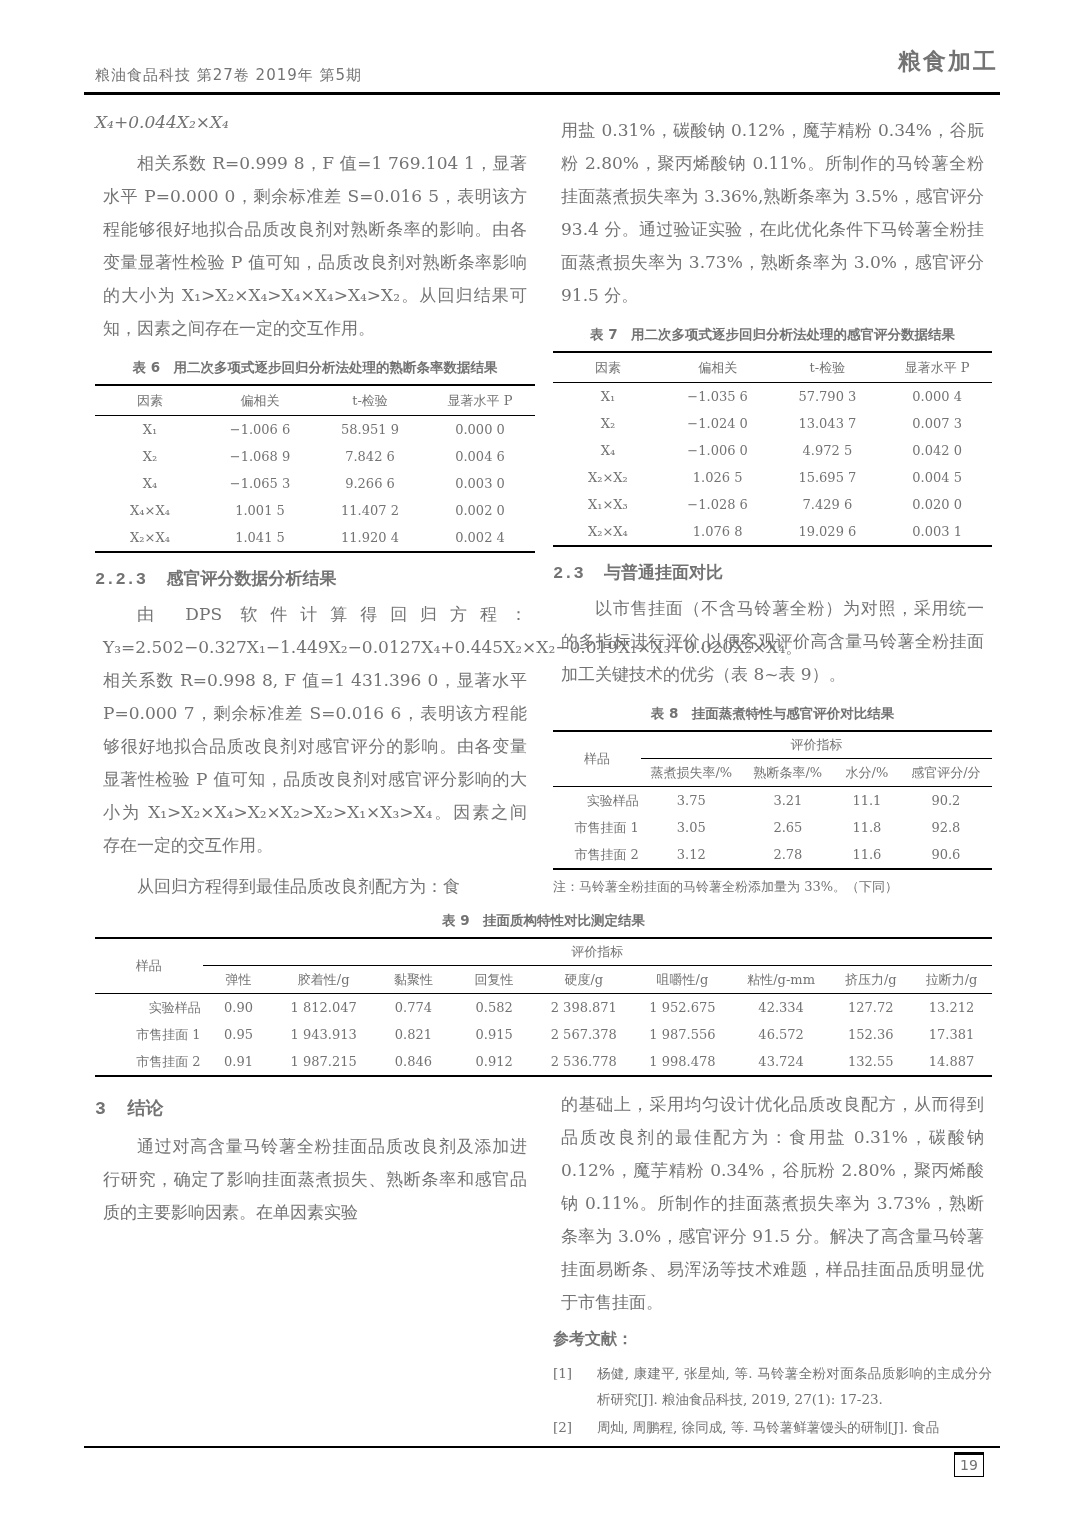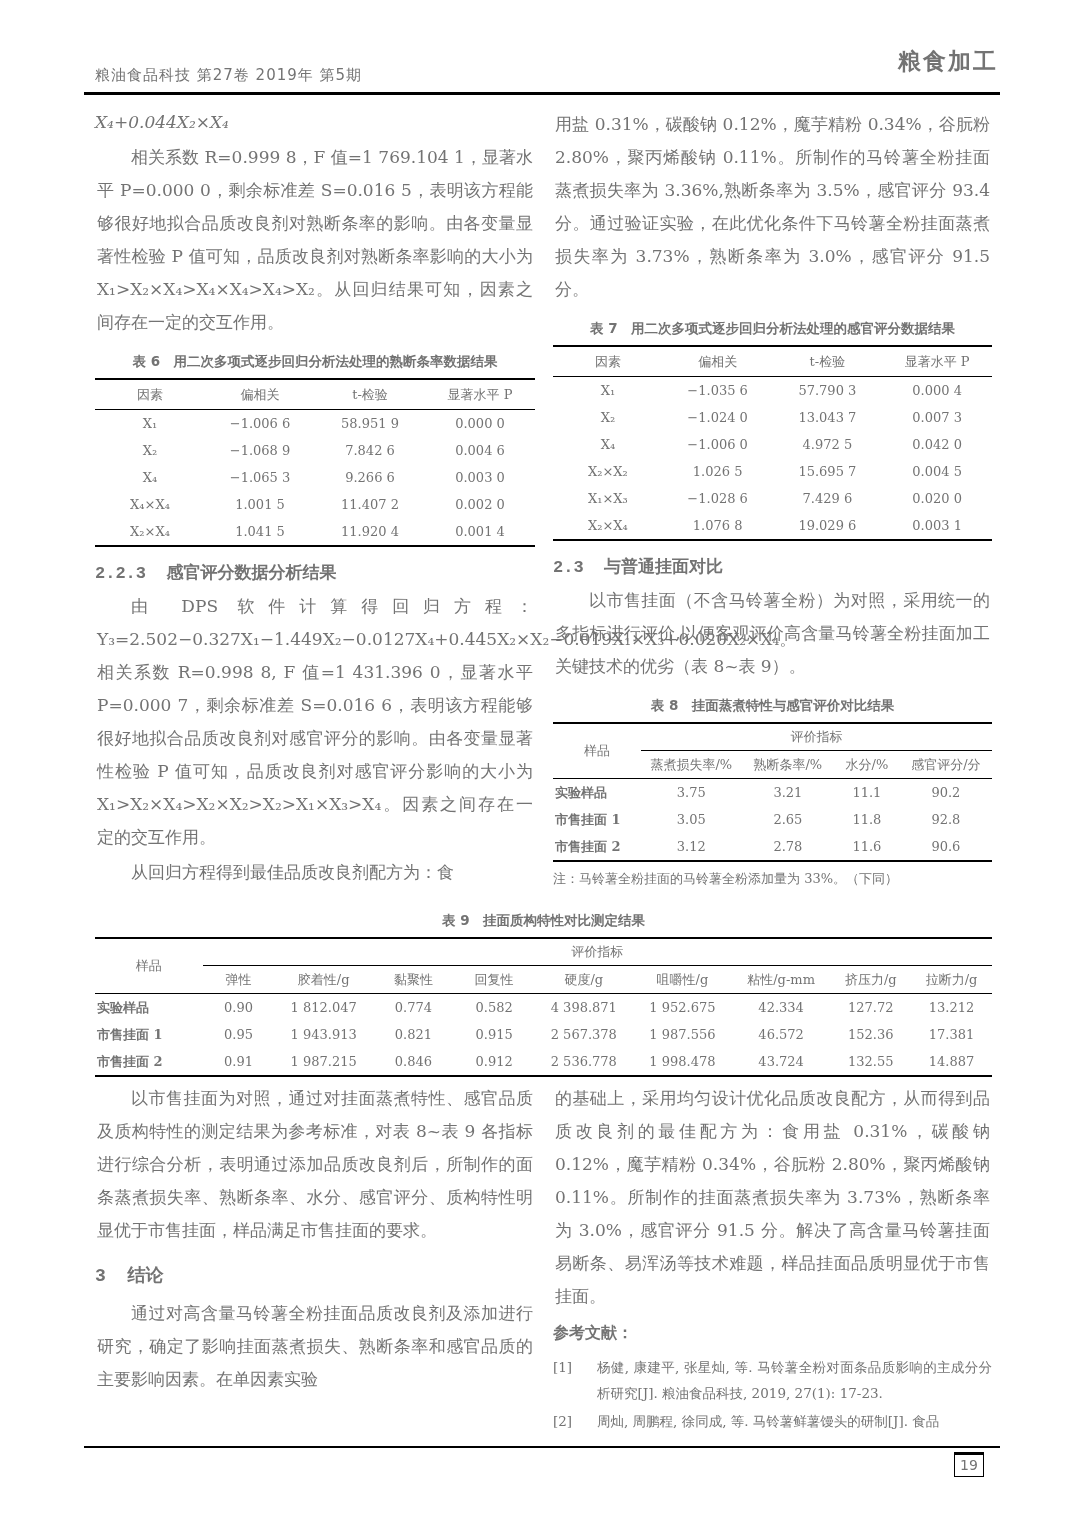--- a/index.html
+++ b/index.html
@@ -33,21 +33,21 @@
   .col { position:absolute; width:440px; }
   .col-left-top  { left:95px;  top:106px; }
   .col-right-top { left:553px; top:106px; width:439px; }
   .table9-block  { position:absolute; left:95px; top:898px; width:897px; }
   .col-left-bot  { left:95px;  top:1080px; }
   .col-right-bot { left:553px; top:1080px; width:439px; }
 
   
   .body-p {
     font-size:17px; line-height:33px;
-    text-align:justify; margin:2px;
+    text-align:justify; margin:8px;
   }
   .indent { text-indent:2em; }
   .eq-line { font-size:17px; line-height:33px; margin:0; font-style:italic; }
 
   .sec-heading {
     margin:14px 0 6px 0;
     font-size:17px; font-weight:bold;
     font-family:"DejaVu Sans","Liberation Sans",sans-serif;
   }
   .sec-heading .num { margin-right:1.2em;font-family:Liberation Mono, monospace; }
@@ -66,21 +66,21 @@
   }
   table.paper th, table.paper td {
     font-weight:normal; text-align:center; padding:0 2px;
   }
   table.paper th { height:29px; }
   table.paper td { height:27px; }
   table.flat thead th { border-bottom:1.5px solid #000; }
   table.twolevel th.group    { border-bottom:1px solid #000; height:26px; }
   table.twolevel tr.sub th   { border-bottom:1.5px solid #000; height:27px; }
   table.twolevel th.sample   { border-bottom:1.5px solid #000; }
-  table.paper td.sample-cell { text-align:left;font-weight:bold; }
+  table.paper td.sample-cell { text-align:right; }
   .t9 td, .t9 th { font-size:13px; }
 
   .table-note {
     font-size:13px; line-height:18px; margin-top:8px; text-align:left;
   }
 
   
   .ref-heading {
     font-size:16px; font-weight:bold; margin:10px 0 10px 0;
     font-family:"DejaVu Sans","Liberation Sans",sans-serif;
@@ -149,21 +149,21 @@
         <tr>
           <td>X₄×X₄</td>
           <td>1.001 5</td>
           <td>11.407 2</td>
           <td>0.002 0</td>
         </tr>
         <tr>
           <td>X₂×X₄</td>
           <td>1.041 5</td>
           <td>11.920 4</td>
-          <td>0.001 4</td>
+          <td>0.002 4</td>
         </tr>
       </tbody>
     </table>
 
     <div class="sec-heading">
       <span class="num">2.2.3</span><span>感官评分数据分析结果</span>
     </div>
     <p class="body-p indent">由 DPS 软件计算得回归方程：Y₃=2.502−0.327X₁−1.449X₂−0.0127X₄+0.445X₂×X₂−0.019X₁×X₃+0.020X₂×X₄。相关系数 R=0.998 8, F 值=1 431.396 0，显著水平 P=0.000 7，剩余标准差 S=0.016 6，表明该方程能够很好地拟合品质改良剂对感官评分的影响。由各变量显著性检验 P 值可知，品质改良剂对感官评分影响的大小为 X₁&gt;X₂×X₄&gt;X₂×X₂&gt;X₂&gt;X₁×X₃&gt;X₄。因素之间存在一定的交互作用。</p>
     <p class="body-p indent">从回归方程得到最佳品质改良剂配方为：食</p>
   </div>
@@ -287,21 +287,21 @@
           <th style="width:9%">拉断力/g</th>
         </tr>
       </thead>
       <tbody>
         <tr>
           <td class="sample-cell">实验样品</td>
           <td>0.90</td>
           <td>1 812.047</td>
           <td>0.774</td>
           <td>0.582</td>
-          <td>4 398.871</td>
+          <td>2 398.871</td>
           <td>1 952.675</td>
           <td>42.334</td>
           <td>127.72</td>
           <td>13.212</td>
         </tr>
         <tr>
           <td class="sample-cell">市售挂面 1</td>
           <td>0.95</td>
           <td>1 943.913</td>
           <td>0.821</td>
@@ -322,21 +322,20 @@
           <td>1 998.478</td>
           <td>43.724</td>
           <td>132.55</td>
           <td>14.887</td>
         </tr>
       </tbody>
     </table>
   </div>
 
   <div class="col col-left-bot">
-    <p class="body-p indent">以市售挂面为对照，通过对挂面蒸煮特性、感官品质及质构特性的测定结果为参考标准，对表 8~表 9 各指标进行综合分析，表明通过添加品质改良剂后，所制作的面条蒸煮损失率、熟断条率、水分、感官评分、质构特性明显优于市售挂面，样品满足市售挂面的要求。</p>
     <div class="sec-heading concl-heading">
       <span class="num">3</span><span>结论</span>
     </div>
     <p class="body-p indent">通过对高含量马铃薯全粉挂面品质改良剂及添加进行研究，确定了影响挂面蒸煮损失、熟断条率和感官品质的主要影响因素。在单因素实验</p>
   </div>
 
   <div class="col col-right-bot">
     <p class="body-p">的基础上，采用均匀设计优化品质改良配方，从而得到品质改良剂的最佳配方为：食用盐 0.31%，碳酸钠 0.12%，魔芋精粉 0.34%，谷朊粉 2.80%，聚丙烯酸钠 0.11%。所制作的挂面蒸煮损失率为 3.73%，熟断条率为 3.0%，感官评分 91.5 分。解决了高含量马铃薯挂面易断条、易浑汤等技术难题，样品挂面品质明显优于市售挂面。</p>
     <div class="ref-heading">参考文献：</div>
     <p class="ref-item">

